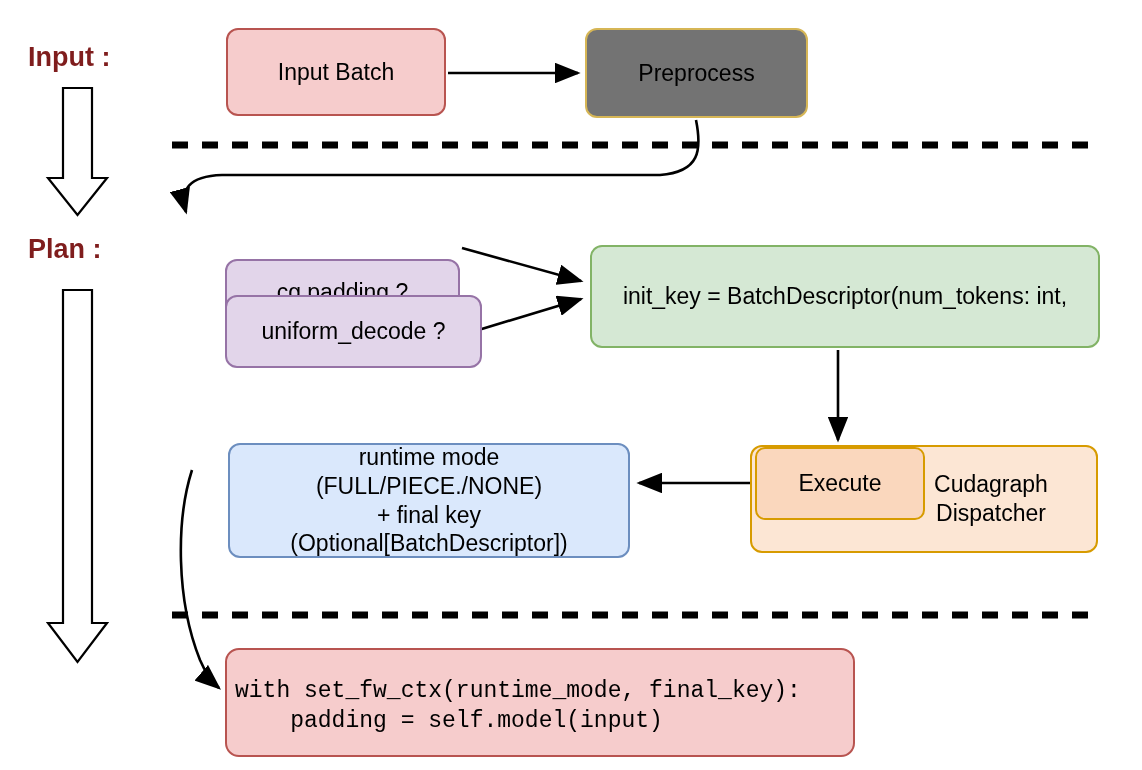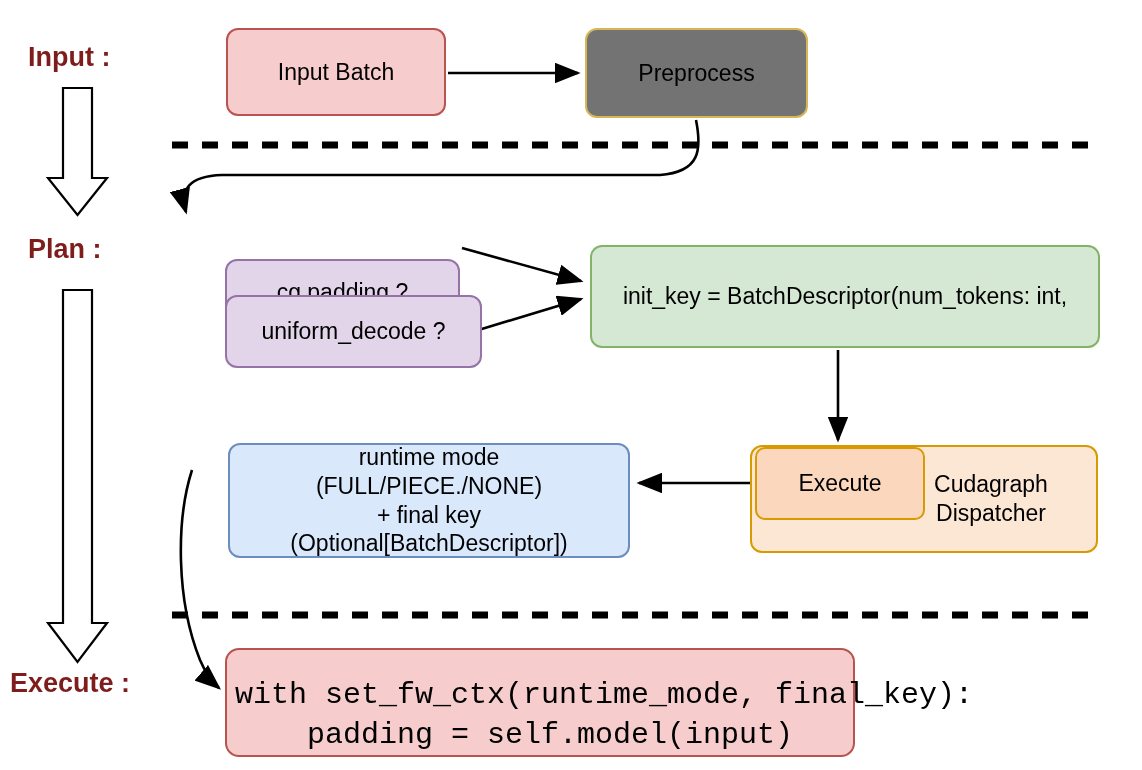--- a/index.html
+++ b/index.html
@@ -31,21 +31,21 @@
   .n-cudagraph{left:750px;top:445px;width:348px;height:108px;
       background:#fce6d4;border:2px solid #d79b00;
       align-items:center;justify-content:flex-end;padding-right:20px;}
   .n-cudagraph .cg-text{width:170px;text-align:center;}
   .n-dispatch{left:755px;top:447px;width:170px;height:73px;
       background:#fad7bd;border:2px solid #d79b00;border-radius:10px;z-index:3;}
   .n-code{left:225px;top:648px;width:630px;height:109px;
       background:#f6cccc;border:2px solid #b85450;border-radius:14px;
       display:block;padding:26px 0 0 8px;}
   .code-line{font-family:"Liberation Mono","DejaVu Sans Mono",monospace;
-      font-size:30px;line-height:1.32;white-space:pre;text-align:left;color:#000;}
+      font-size:23px;line-height:1.32;white-space:pre;text-align:left;color:#000;}
 </style>
 </head>
 <body>
 
 <div id="stage">
 
   <svg class="svg-layer" viewBox="0 0 1142 770" width="1142" height="770">
     <defs>
       <marker id="arrowhead" markerWidth="10" markerHeight="8" refX="9" refY="4" orient="auto" markerUnits="strokeWidth">
         <path d="M0,0 L10,4 L0,8 z" fill="#000"></path>
@@ -74,21 +74,20 @@
 
     <line x1="838" y1="350" x2="838" y2="440" stroke="#000" stroke-width="2.6" marker-end="url(#arrowhead)"></line>
 
     <line x1="752" y1="483" x2="639" y2="483" stroke="#000" stroke-width="2.6" marker-end="url(#arrowhead)"></line>
 
     <path d="M192,470 C176,520 176,600 200,660 C206,674 212,682 219,688" fill="none" stroke="#000" stroke-width="2.6" marker-end="url(#arrowhead)"></path>
   </svg>
 
   <div class="stage-label" style="left:28px;top:42px;">Input :</div>
   <div class="stage-label" style="left:28px;top:234px;">Plan :</div>
-  <div class="stage-label" style="left:10px;top:668px;">Execute :</div>
 
   <div class="node n-input-batch">
     <span>Input Batch</span>
   </div>
 
   <div class="node n-preprocess">
     <span>Preprocess</span>
   </div>
 
   <div class="node n-cgpad">

